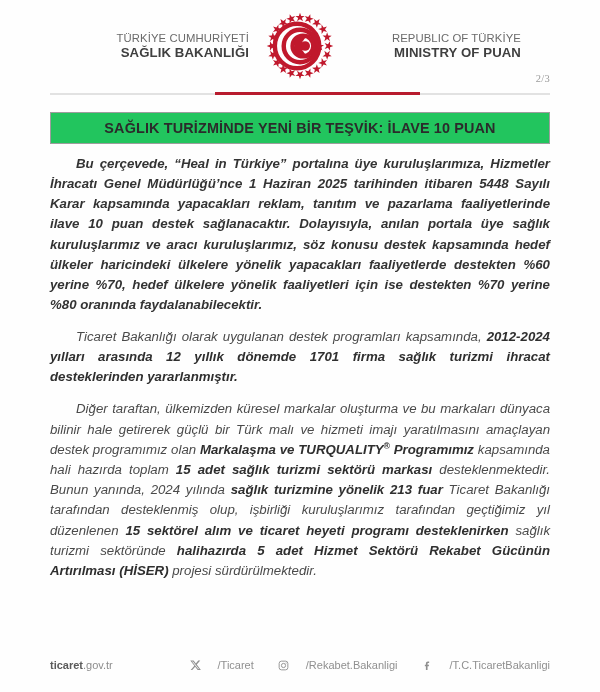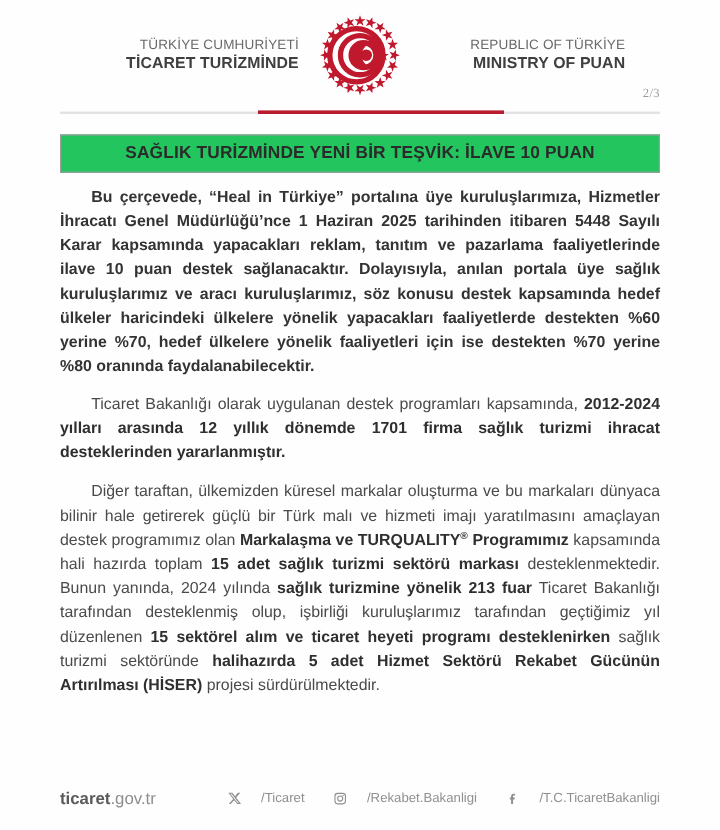--- a/index.html
+++ b/index.html
@@ -110,20 +110,21 @@
     letter-spacing: .15px;
     color: #2b2b2b;
     white-space: nowrap;
   }
 
   
   .content {
     margin: 0 50px;
     padding-top: 10px;
     flex: 1 1 auto;
+    font-style: italic;
   }
   p.para {
     margin: 0 0 12px 0;
     text-align: justify;
     text-indent: 26px;
     font-size: 13.25px;
     line-height: 1.52;
     color: #4a4a4a;
     hyphens: none;
   }
@@ -143,21 +144,21 @@
 
   
   .footer {
     margin: 0 50px;
     padding-bottom: 12px;
     display: flex;
     align-items: center;
     height: 30px;
   }
   .footer-site {
-    font-size: 14px;
+    font-size: 11px;
     color: #8d8d8d;
     white-space: nowrap;
   }
   .footer-site b {
     font-weight: 700;
     color: #5a5a5a;
   }
   .socials {
     margin-left: auto;
     display: flex;
@@ -176,21 +177,21 @@
 </style>
 </head>
 <body>
 
 <div class="page">
 
   <div class="header">
 
     <div class="header-text left">
       <div class="header-line1">TÜRKİYE CUMHURİYETİ</div>
-      <div class="header-line2">TİCARET TURİZMİNDE</div>
+      <div class="header-line2">SAĞLIK BAKANLIĞI</div>
     </div>
 
     <span class="emblem">
       <svg viewBox="0 0 100 100" width="74" height="74" aria-hidden="true">
         <g fill="#c0182c">
 
           <g id="stars">
             <g transform="translate(50,50)">
               <g>
                 <polygon points="0,-45 1.6,-40.6 6.3,-40.6 2.5,-37.8 4,-33.3 0,-36 -4,-33.3 -2.5,-37.8 -6.3,-40.6 -1.6,-40.6" transform="rotate(0)"></polygon>

